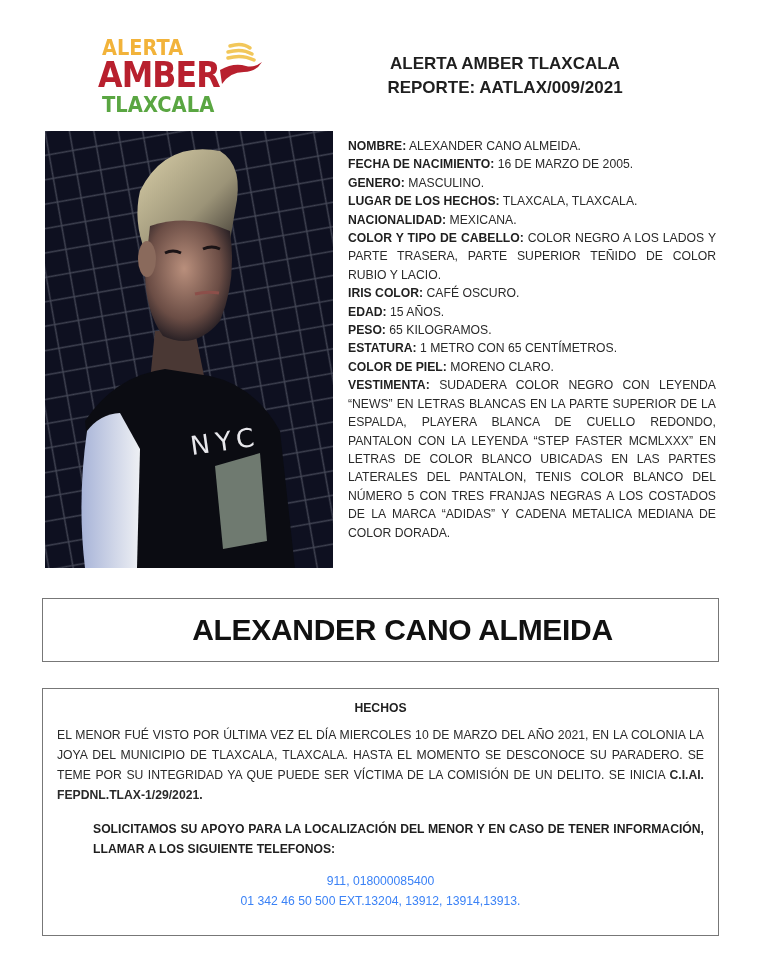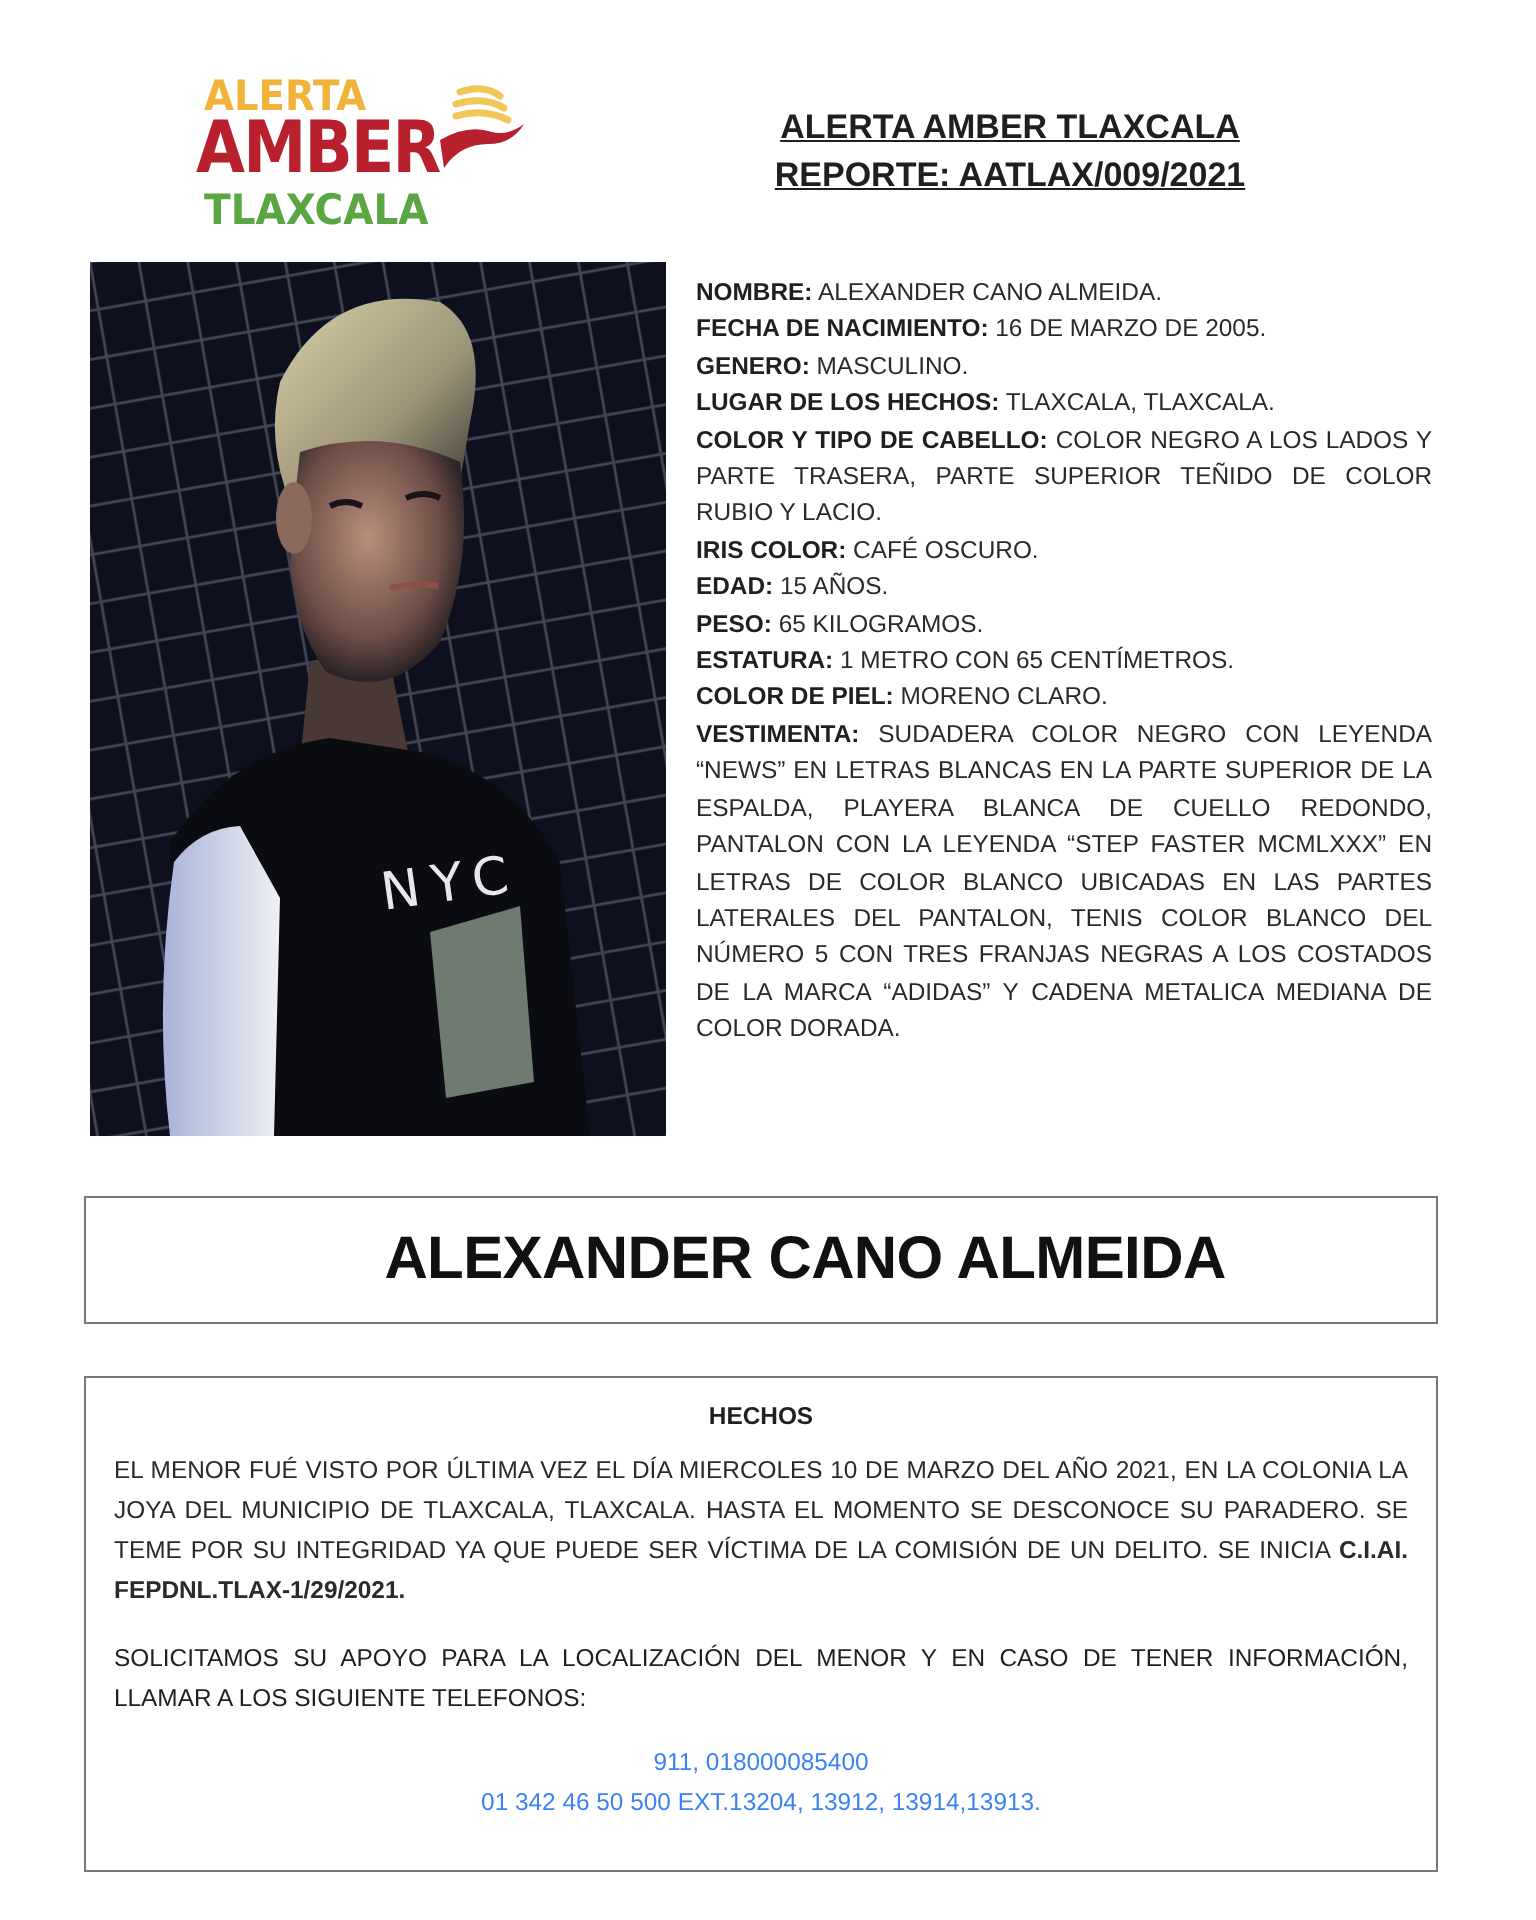--- a/index.html
+++ b/index.html
@@ -6,37 +6,37 @@
   html, body { width: 768px; height: 960px; background: #ffffff; overflow: hidden; }
   body { position: relative; font-family: "Liberation Sans", sans-serif; color: #1a1a1a; }
 
   .logo { position: absolute; left: 98px; top: 36px; width: 165px; height: 85px; }
   .logo .l1 { position: absolute; left: 4px; top: 2px; font: 900 21px/1 "DejaVu Sans", sans-serif; color: #f2b33a; letter-spacing: 0px; transform: scaleX(0.92); transform-origin: left; }
   .logo .l2 { position: absolute; left: 0px; top: 21px; font: 900 36px/1 "DejaVu Sans", sans-serif; color: #b8202e; transform: scaleX(0.88); transform-origin: left; letter-spacing: -1px; }
   .logo .l3 { position: absolute; left: 4px; top: 59px; font: 900 21px/1 "DejaVu Sans", sans-serif; color: #5aa642; transform: scaleX(0.93); transform-origin: left; }
   .logo svg { position: absolute; left: 118px; top: 4px; }
 
   .header-title { position: absolute; left: 345px; top: 52px; width: 320px; text-align: center; font: bold 17px/24px "Liberation Sans", sans-serif; color: #1f1f1f; }
-  .header-title div { white-space: nowrap; text-decoration: underline; }
+  .header-title div { white-space: nowrap; }
 
   .photo { position: absolute; left: 45px; top: 131px; width: 288px; height: 437px; background: #0d0f1a; overflow: hidden; }
   .photo svg { width: 100%; height: 100%; display: block; }
 
   .details { position: absolute; left: 348px; top: 137px; width: 368px; font: 12.2px/18.4px "Liberation Sans", sans-serif; color: #2a2a2a; }
   .details p { margin: 0; }
   .details .just { text-align: justify; text-align-last: left; }
   .details b { font-weight: bold; color: #1f1f1f; }
 
   .name-box { position: absolute; left: 42px; top: 598px; width: 677px; height: 64px; border: 1px solid #777; display: flex; align-items: center; justify-content: center; padding-left: 44px; }
   .name-box span { font: bold 30px/1 "Liberation Sans", sans-serif; color: #111; letter-spacing: -0.3px; }
 
   .facts-box { position: absolute; left: 42px; top: 688px; width: 677px; height: 248px; border: 1px solid #777; padding: 9px 14px 16px 14px; font: 12.2px/20px "Liberation Sans", sans-serif; color: #2a2a2a; }
   .facts-box .facts-heading { text-align: center; font-weight: bold; color: #1f1f1f; margin-bottom: 7px; }
   .facts-box .facts-body { text-align: justify; text-align-last: left; }
-  .facts-box .appeal { margin-top: 14px; font-weight: normal; color: #1f1f1f; text-align: justify; text-align-last: left; }
+  .facts-box .appeal { margin-top: 14px; font-weight: bold; color: #1f1f1f; text-align: justify; text-align-last: left; margin-left: 36px; }
   .facts-box .phones { margin-top: 12px; text-align: center; color: #3b82f6; }
 </style>
 </head>
 <body>
 
 <div class="logo">
   <div class="l1">ALERTA</div>
   <div class="l2">AMBER</div>
   <div class="l3">TLAXCALA</div>
   <svg width="48" height="48" viewBox="0 0 48 48">
@@ -98,20 +98,21 @@
 
     <text x="145" y="322" font-family="DejaVu Sans, sans-serif" font-size="26" fill="#e8e8ec" letter-spacing="6" transform="rotate(-8 160 310)">NYC</text>
   </svg>
 </div>
 
 <div class="details">
   <p><b>NOMBRE:</b> <span>ALEXANDER CANO ALMEIDA.</span></p>
   <p><b>FECHA DE NACIMIENTO:</b> <span>16 DE MARZO DE 2005.</span></p>
   <p><b>GENERO:</b> <span>MASCULINO.</span></p>
   <p><b>LUGAR DE LOS HECHOS:</b> <span>TLAXCALA, TLAXCALA.</span></p>
+  <p><b>NACIONALIDAD:</b> <span>MEXICANA.</span></p>
   <p class="just"><b>COLOR Y TIPO DE CABELLO:</b> <span>COLOR NEGRO A LOS LADOS Y PARTE TRASERA, PARTE SUPERIOR TEÑIDO DE COLOR RUBIO Y LACIO.</span></p>
   <p><b>IRIS COLOR:</b> <span>CAFÉ OSCURO.</span></p>
   <p><b>EDAD:</b> <span>15 AÑOS.</span></p>
   <p><b>PESO:</b> <span>65 KILOGRAMOS.</span></p>
   <p><b>ESTATURA:</b> <span>1 METRO CON 65 CENTÍMETROS.</span></p>
   <p><b>COLOR DE PIEL:</b> <span>MORENO CLARO.</span></p>
   <p class="just"><b>VESTIMENTA:</b> <span>SUDADERA COLOR NEGRO CON LEYENDA “NEWS” EN LETRAS BLANCAS EN LA PARTE SUPERIOR DE LA ESPALDA, PLAYERA BLANCA DE CUELLO REDONDO, PANTALON CON LA LEYENDA “STEP FASTER MCMLXXX” EN LETRAS DE COLOR BLANCO UBICADAS EN LAS PARTES LATERALES DEL PANTALON, TENIS COLOR BLANCO DEL NÚMERO 5 CON TRES FRANJAS NEGRAS A LOS COSTADOS DE LA MARCA “ADIDAS” Y CADENA METALICA MEDIANA DE COLOR DORADA.</span></p>
 </div>
 
 <div class="name-box">

